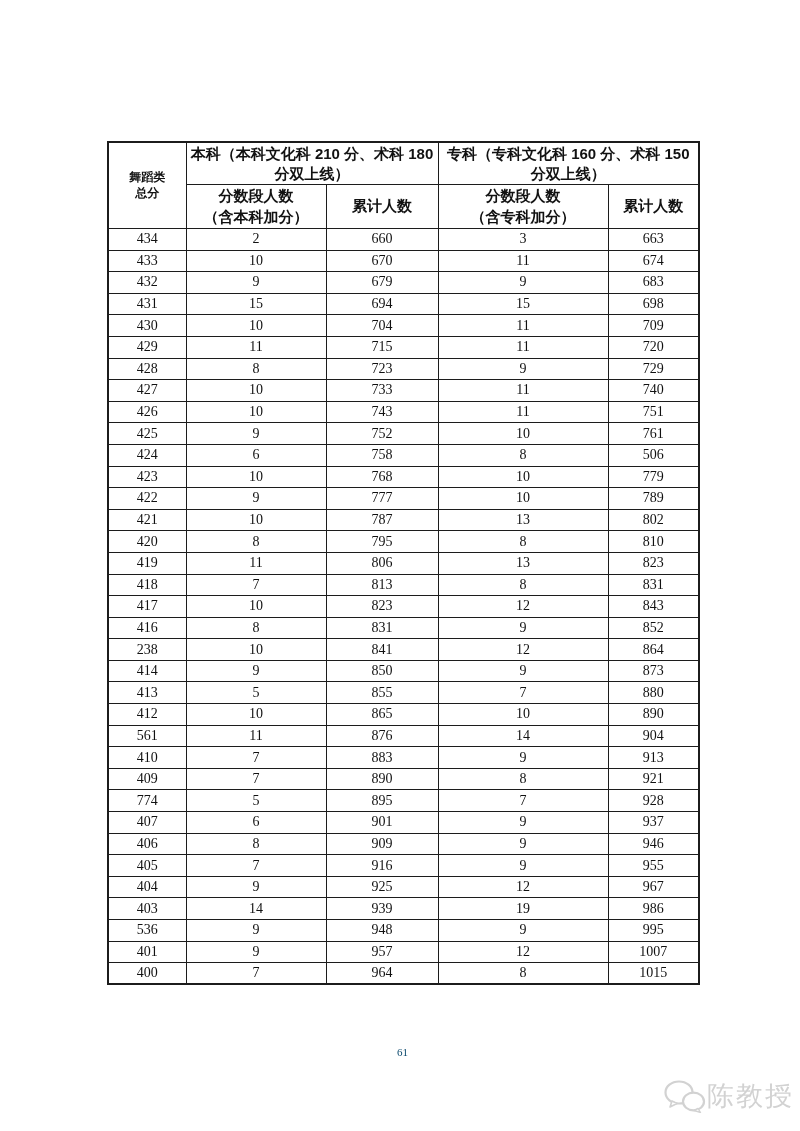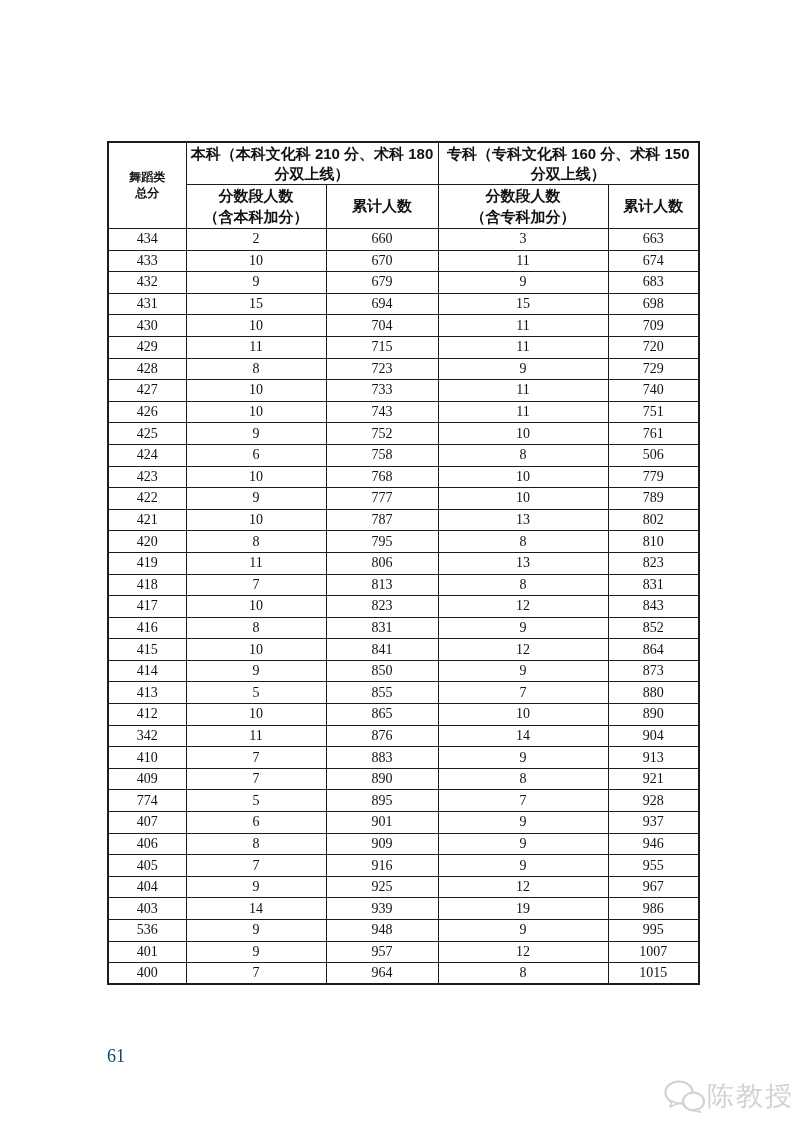--- a/index.html
+++ b/index.html
@@ -42,23 +42,23 @@
     height: 21.6px;
     font-family: "Liberation Serif", serif;
     font-size: 14px;
     line-height: 1;
   }
   .page-number {
     position: absolute;
     left: 107px;
     top: 1046px;
     width: 591px;
-    text-align: left;
+    text-align: center;
     font-family: "Liberation Serif", serif;
-    font-size: 18px;
+    font-size: 11px;
     color: #0c4a6e;
   }
   .watermark {
     position: absolute;
     right: 6px;
     top: 1078px;
     display: flex;
     align-items: center;
     gap: 0;
     color: #d2d2d2;
@@ -233,21 +233,21 @@
           <td>843</td>
         </tr>
         <tr>
           <td>416</td>
           <td>8</td>
           <td>831</td>
           <td>9</td>
           <td>852</td>
         </tr>
         <tr>
-          <td>415</td>
+          <td>238</td>
           <td>10</td>
           <td>841</td>
           <td>12</td>
           <td>864</td>
         </tr>
         <tr>
           <td>414</td>
           <td>9</td>
           <td>850</td>
           <td>9</td>
@@ -261,21 +261,21 @@
           <td>880</td>
         </tr>
         <tr>
           <td>412</td>
           <td>10</td>
           <td>865</td>
           <td>10</td>
           <td>890</td>
         </tr>
         <tr>
-          <td>342</td>
+          <td>561</td>
           <td>11</td>
           <td>876</td>
           <td>14</td>
           <td>904</td>
         </tr>
         <tr>
           <td>410</td>
           <td>7</td>
           <td>883</td>
           <td>9</td>

